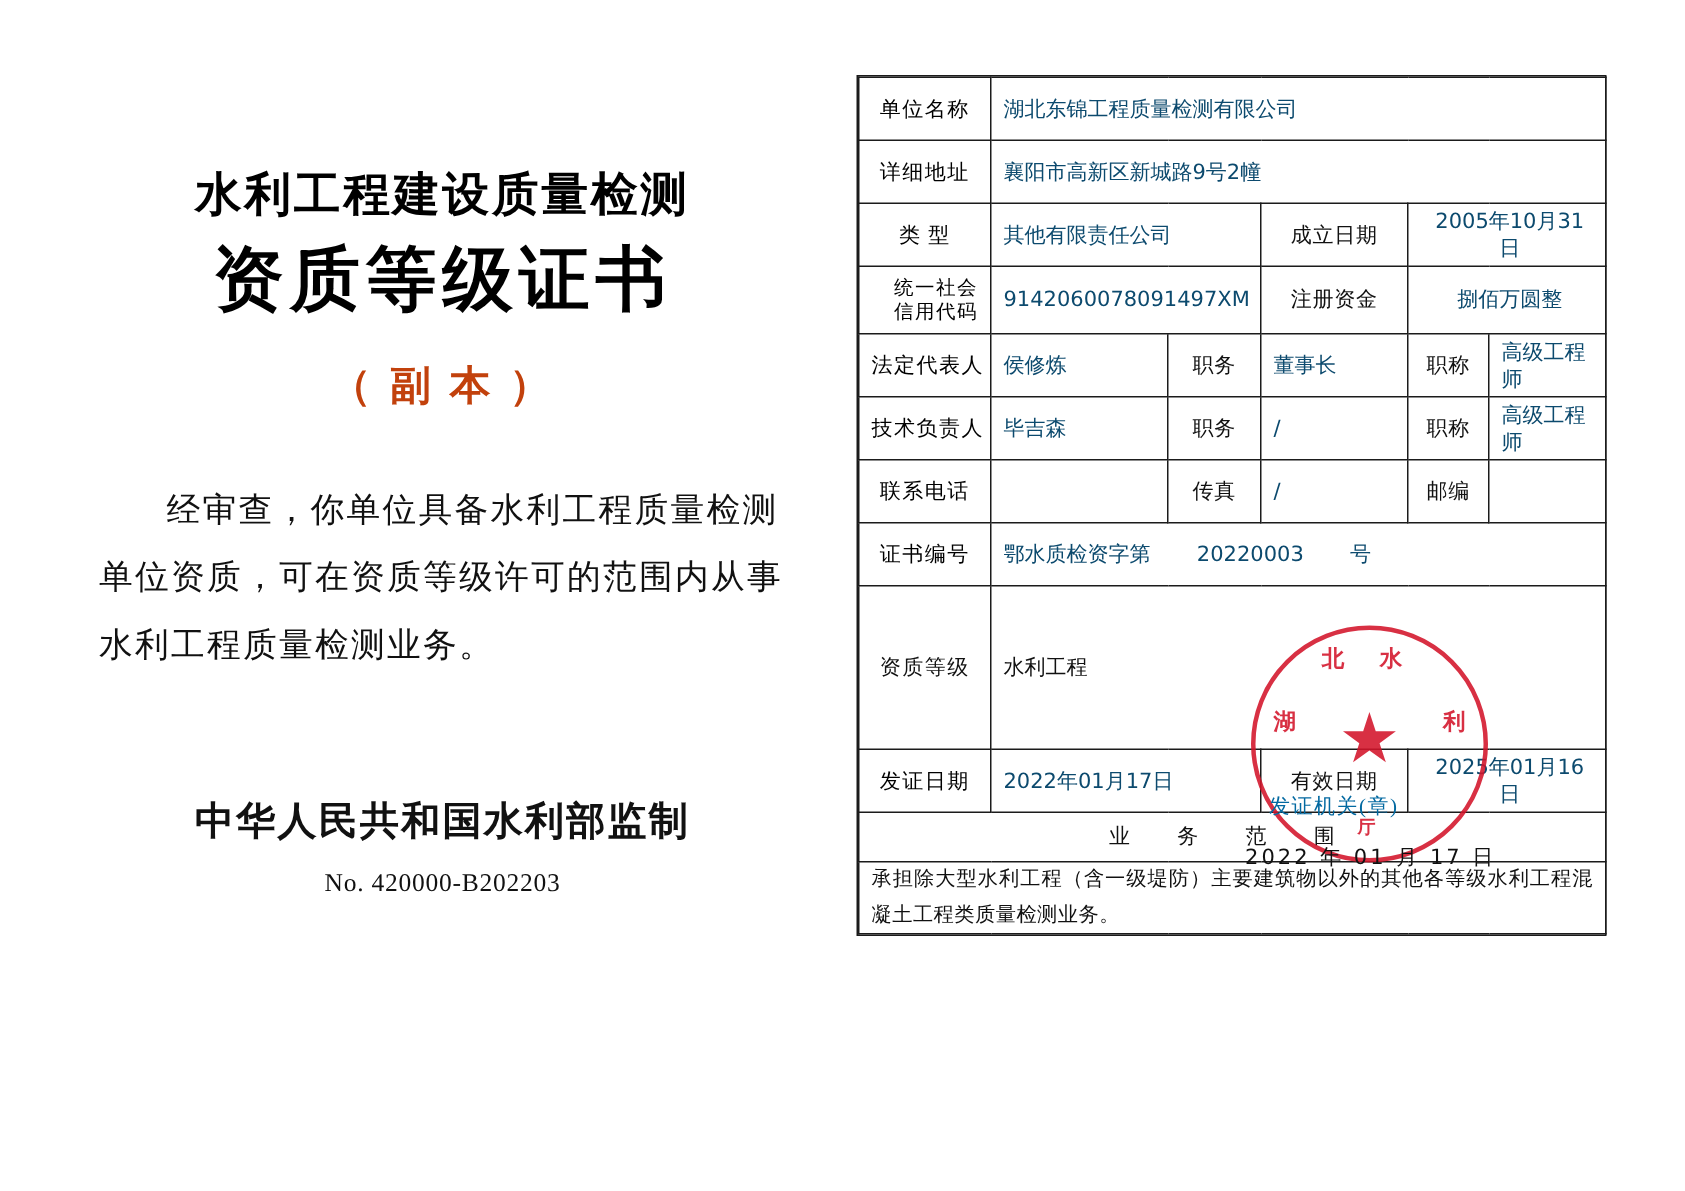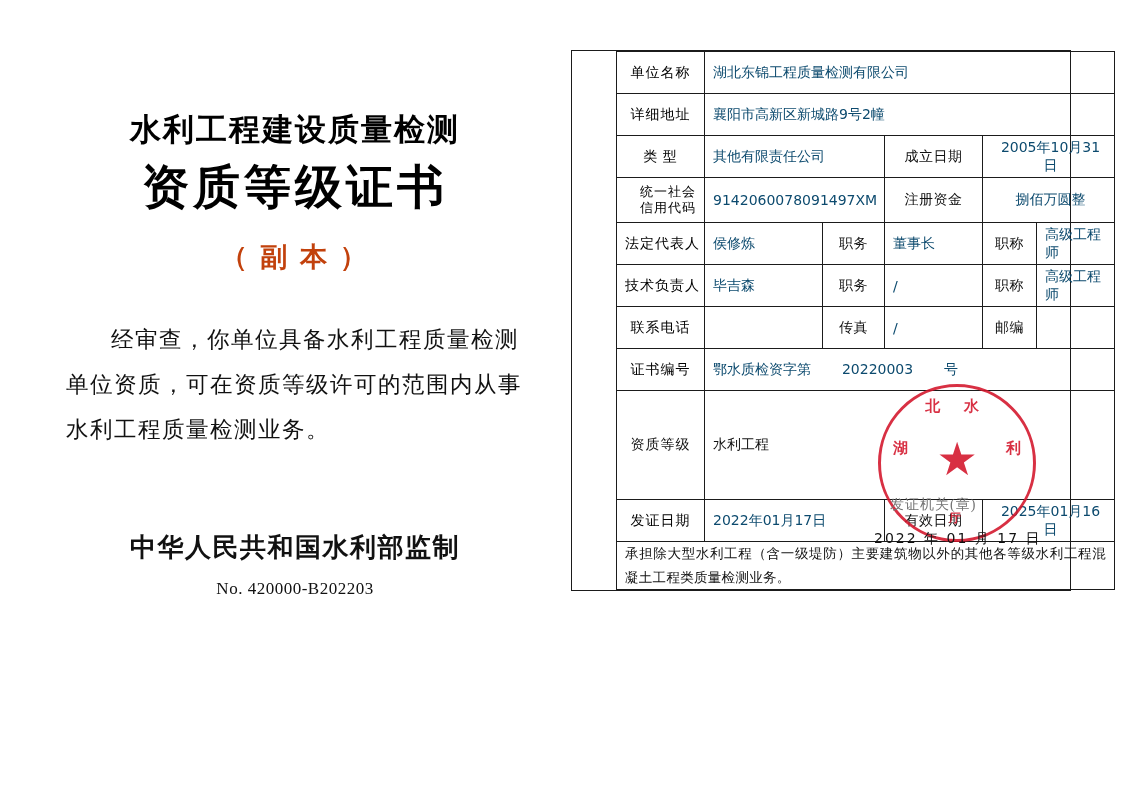--- a/index.html
+++ b/index.html
@@ -82,21 +82,20 @@
     left: 571px;
     top: 50px;
     width: 500px;
     border: 1.2px solid #1b1b1b;
     box-sizing: border-box;
   }
   table.cert {
     width: 100%;
     border-collapse: collapse;
     table-layout: fixed;
-    margin-left: 44px;
   }
   table.cert td {
     border: 1.1px solid #1b1b1b;
     padding: 0 8px;
     vertical-align: middle;
     font-size: 14px;
     height: 36px;
   }
   td.lbl {
     text-align: center;
@@ -212,21 +211,21 @@
   }
   .seal-side-l { left: 12px; }
   .seal-side-r { right: 12px; }
 
   .issuer-line {
     position: absolute;
     left: 58px;
     top: 112px;
     font-size: 14px;
     letter-spacing: 1px;
-    color: #737373;
+    color: #0369a1;
   }
   .date-line {
     position: absolute;
     left: 42px;
     top: 146px;
     font-size: 14px;
     letter-spacing: 2px;
     color: #111;
     font-family: "DejaVu Sans", "Liberation Sans", sans-serif;
   }
@@ -315,20 +314,23 @@
         </tr>
         <tr>
           <td class="qual-label" style="height:108px">资质等级</td>
           <td class="qual-value" colspan="5">水利工程</td>
         </tr>
         <tr class="h40">
           <td class="lbl">发证日期</td>
           <td class="val" colspan="2">2022年01月17日</td>
           <td class="lbl2">有效日期</td>
           <td class="val center" colspan="2">2025年01月16日</td>
+        </tr>
+        <tr>
+          <td class="scope-head" colspan="6" style="height:32px">业 务 范 围</td>
         </tr>
         <tr>
           <td class="scope-body" colspan="6">
             <div class="scope-text">承担除大型水利工程（含一级堤防）主要建筑物以外的其他各等级水利工程混凝土工程类质量检测业务。</div>
 
             <div class="seal-wrap">
               <div class="seal">
                 <div class="seal-arc-top">北  水</div>
                 <div class="seal-side-l">湖</div>
                 <div class="seal-side-r">利</div>

